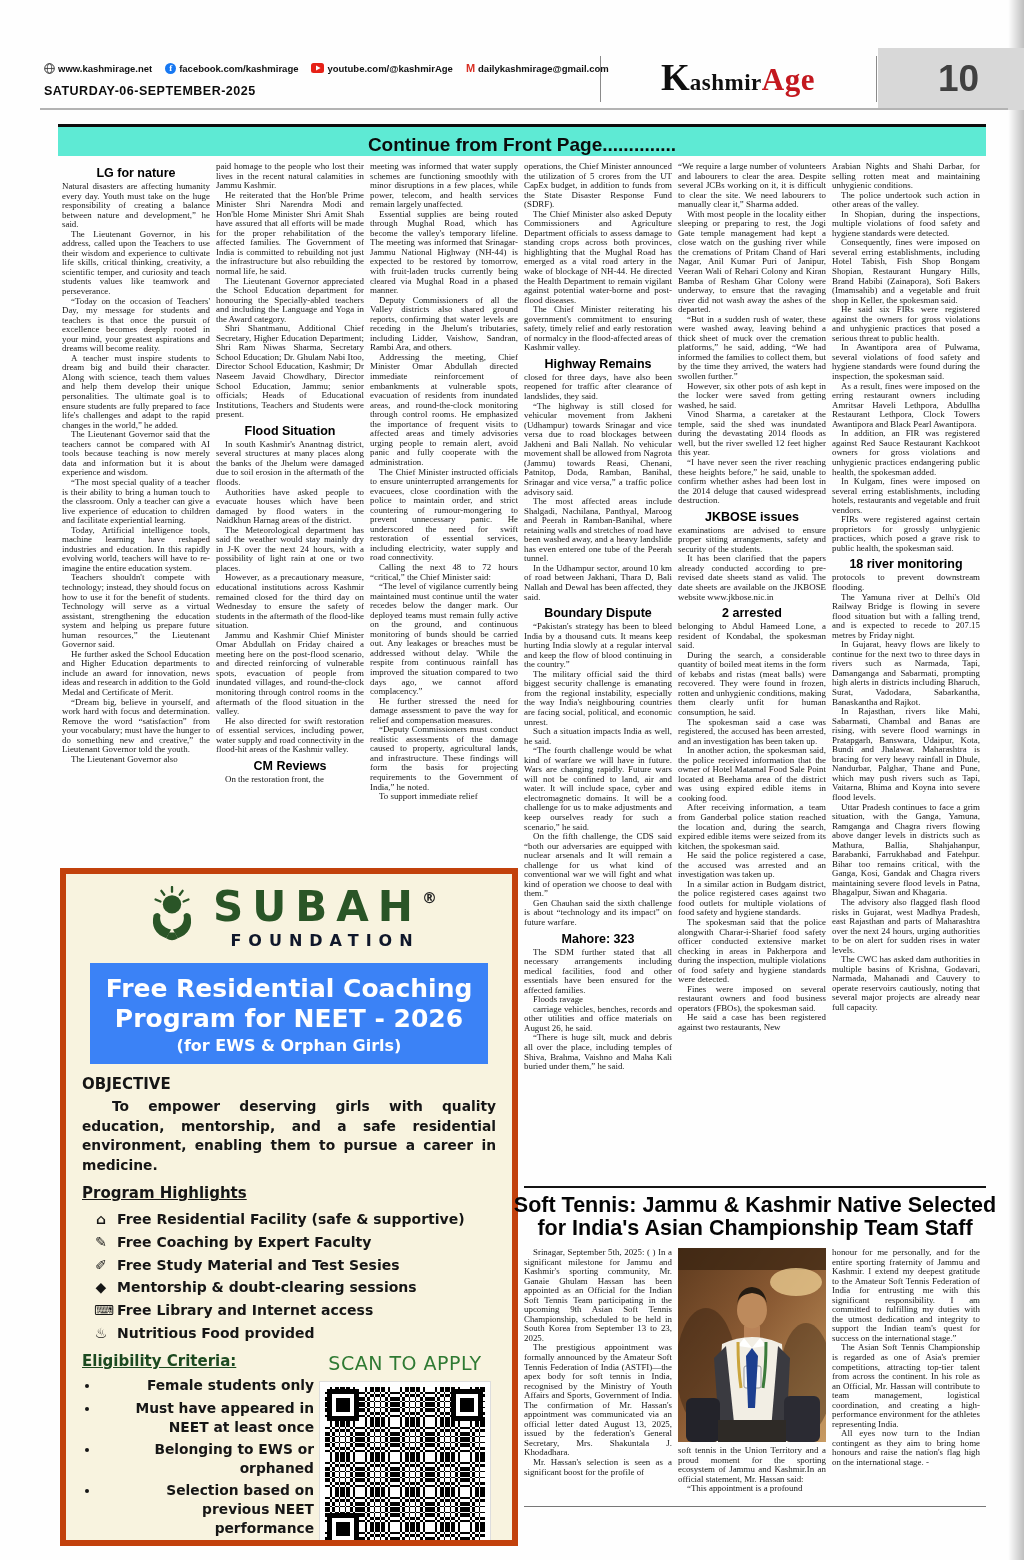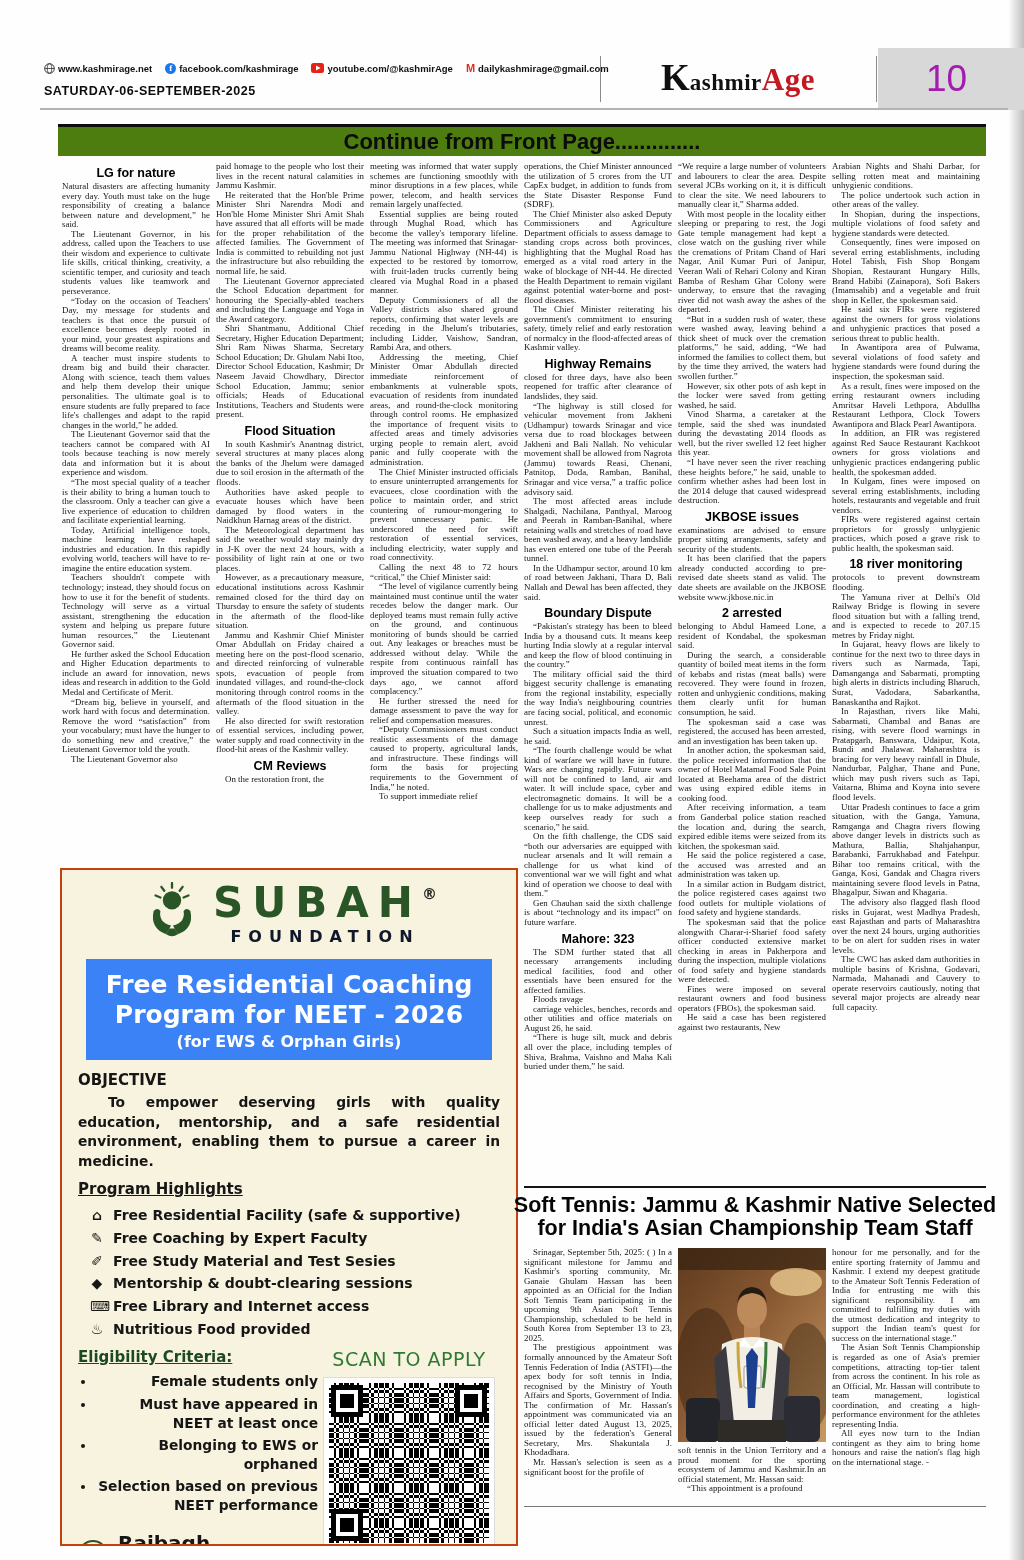--- a/index.html
+++ b/index.html
@@ -18,39 +18,39 @@
   .date-line{position:absolute;left:44px;top:84px;font-family:"Liberation Sans",sans-serif;
         font-weight:700;font-size:12.5px;letter-spacing:.5px;color:#0c0c0c;}
   .vline{position:absolute;top:56px;height:46px;width:1px;background:#8a8a8a;}
   .v1{left:600px}.v2{left:876px}
   .masthead{position:absolute;left:606px;top:56px;width:264px;text-align:center;white-space:nowrap;}
   .mast-cap{font-size:37px;font-weight:600;color:#101010;}
   .mast-rest{font-size:23px;font-weight:600;color:#101010;letter-spacing:.5px;}
   .mast-accent{font-size:31px;font-weight:700;color:#c3181f;letter-spacing:.5px;}
   .corner{position:absolute;left:878px;top:48px;width:146px;height:62px;background:#d8d8d8;
         display:flex;align-items:center;}
-  .pagenum{margin-left:48px;font-family:"Liberation Sans",sans-serif;font-size:37px;font-weight:400;color:#a21caf;}
+  .pagenum{margin-left:60px;font-family:"Liberation Sans",sans-serif;font-size:37px;font-weight:700;color:#404040;}
   .header-rule{position:absolute;left:40px;top:108px;width:968px;height:2px;background:#b3b3b3;}
   
-  .band{position:absolute;left:58px;top:124px;width:928px;height:29px;background:#4d7c0f;
-        border-top:3px solid #0d0d0d;display:flex;align-items:center;justify-content:center;
-        font-family:"Liberation Sans",sans-serif;font-weight:700;font-size:22px;color:#0b0b0b;}
+  .band{position:absolute;left:58px;top:124px;width:928px;height:29px;background:#5eead4;
+        border-top:3px solid #0d0d0d;display:flex;align-items:flex-end;justify-content:center;
+        font-family:"Liberation Sans",sans-serif;font-weight:700;font-size:19px;color:#0b0b0b;}
   
   .col{position:absolute;top:162px;width:148px;overflow:hidden;text-align:justify;
         font-size:8.9px;line-height:9.55px;color:#161616;}
   .c1{left:62px;height:700px}.c2{left:216px;height:700px}.c3{left:370px;height:700px}
   .c4{left:524px;height:1016px}.c5{left:678px;height:1016px}.c6{left:832px;height:1016px}
   .blk{margin:0;}
   .blk.b-p{text-indent:9px;}
   .blk.b-pc{text-indent:0;}
   .blk.b-h{font-family:"Liberation Sans",sans-serif;font-weight:700;font-size:12.5px;line-height:14px;
         text-align:center;text-indent:0;margin:4px 0 2px;color:#000;}
   
   .ad{position:absolute;left:60px;top:868px;width:458px;height:678px;background:#f8f3df;
-        border:2px solid #c2410c;box-sizing:border-box;font-family:"DejaVu Sans",sans-serif;
+        border:6px solid #c2410c;box-sizing:border-box;font-family:"DejaVu Sans",sans-serif;
         color:#161616;overflow:hidden;}
   .ad-logo-row{display:flex;justify-content:center;align-items:flex-start;gap:10px;margin-top:12px;}
   .ad-brand-block{text-align:center;}
   .ad-brand{font-size:42px;font-weight:700;color:#2a5527;letter-spacing:9px;line-height:1;}
   .ad-reg{font-size:15px;vertical-align:18px;color:#222;letter-spacing:0;}
   .ad-brand-sub{font-size:16px;font-weight:700;color:#0f172a;letter-spacing:7px;margin-top:3px;}
   .ad-banner{margin:13px 24px 0;background:#3b82f6;color:#fff;text-align:center;padding:11px 6px 9px;}
   .ad-banner-l1,.ad-banner-l2{font-size:25px;font-weight:700;line-height:1.2;}
   .ad-banner-l3{font-size:16px;font-weight:700;margin-top:2px;}
   .ad-objective-h{margin:11px 16px 0;font-size:15px;font-weight:700;}
@@ -158,21 +158,21 @@
   <div class="col c2">
 
   <div class="blk b-pc">paid homage to the people who lost their lives in the recent natural calamities in Jammu Kashmir.</div>
       <div class="blk b-p">He reiterated that the Hon'ble Prime Minister Shri Narendra Modi and Hon'ble Home Minister Shri Amit Shah have assured that all efforts will be made for the proper rehabilitation of the affected families. The Government of India is committed to rebuilding not just the infrastructure but also rebuilding the normal life, he said.</div>
       <div class="blk b-p">The Lieutenant Governor appreciated the School Education department for honouring the Specially-abled teachers and including the Language and Yoga in the Award category.</div>
       <div class="blk b-p">Shri Shantmanu, Additional Chief Secretary, Higher Education Department; Shri Ram Niwas Sharma, Secretary School Education; Dr. Ghulam Nabi Itoo, Director School Education, Kashmir; Dr Naseem Javaid Chowdhary, Director School Education, Jammu; senior officials; Heads of Educational Institutions, Teachers and Students were present.</div>
       <div class="blk b-h">Flood Situation</div>
       <div class="blk b-p">In south Kashmir's Anantnag district, several structures at many places along the banks of the Jhelum were damaged due to soil erosion in the aftermath of the floods.</div>
       <div class="blk b-p">Authorities have asked people to evacuate houses which have been damaged by flood waters in the Naidkhun Harnag areas of the district.</div>
       <div class="blk b-p">The Meteorological department has said the weather would stay mainly dry in J-K over the next 24 hours, with a possibility of light rain at one or two places.</div>
-      <div class="blk b-p">However, as a precautionary measure, educational institutions across Kashmir remained closed for the third day on Thursday to ensure the safety of students in the aftermath of the flood-like situation.</div>
+      <div class="blk b-p">However, as a precautionary measure, educational institutions across Kashmir remained closed for the third day on Wednesday to ensure the safety of students in the aftermath of the flood-like situation.</div>
       <div class="blk b-p">Jammu and Kashmir Chief Minister Omar Abdullah on Friday chaired a meeting here on the post-flood scenario, and directed reinforcing of vulnerable spots, evacuation of people from inundated villages, and round-the-clock monitoring through control rooms in the aftermath of the flood situation in the valley.</div>
       <div class="blk b-p">He also directed for swift restoration of essential services, including power, water supply and road connectivity in the flood-hit areas of the Kashmir valley.</div>
       <div class="blk b-h">CM Reviews</div>
       <div class="blk b-p">On the restoration front, the</div>
     </div>
   <div class="col c3">
 
   <div class="blk b-pc">meeting was informed that water supply schemes are functioning smoothly with minor disruptions in a few places, while power, telecom, and health services remain largely unaffected.</div>
       <div class="blk b-p">Essential supplies are being routed through Mughal Road, which has become the valley's temporary lifeline. The meeting was informed that Srinagar-Jammu National Highway (NH-44) is expected to be restored by tomorrow, with fruit-laden trucks currently being cleared via Mughal Road in a phased manner.</div>
       <div class="blk b-p">Deputy Commissioners of all the Valley districts also shared ground reports, confirming that water levels are receding in the Jhelum's tributaries, including Lidder, Vaishow, Sandran, Rambi Ara, and others.</div>
@@ -217,21 +217,21 @@
       <div class="blk b-p">“I have never seen the river reaching these heights before,” he said, unable to confirm whether ashes had been lost in the 2014 deluge that caused widespread destruction.</div>
       <div class="blk b-h">JKBOSE issues</div>
       <div class="blk b-pc">examinations are advised to ensure proper sitting arrangements, safety and security of the students.</div>
       <div class="blk b-p">It has been clarified that the papers already conducted according to pre-revised date sheets stand as valid. The date sheets are available on the JKBOSE website www.jkbose.nic.in</div>
       <div class="blk b-h">2 arrested</div>
       <div class="blk b-pc">belonging to Abdul Hameed Lone, a resident of Kondabal, the spokesman said.</div>
       <div class="blk b-p">During the search, a considerable quantity of boiled meat items in the form of kebabs and ristas (meat balls) were recovered. They were found in frozen, rotten and unhygienic conditions, making them clearly unfit for human consumption, he said.</div>
       <div class="blk b-p">The spokesman said a case was registered, the accused has been arrested, and an investigation has been taken up.</div>
       <div class="blk b-p">In another action, the spokesman said, the police received information that the owner of Hotel Matamal Food Sale Point located at Beehama area of the district was using expired edible items in cooking food.</div>
       <div class="blk b-p">After receiving information, a team from Ganderbal police station reached the location and, during the search, expired edible items were seized from its kitchen, the spokesman said.</div>
-      <div class="blk b-p">He said the police registered a case, the accused was arrested and an administration was taken up.</div>
+      <div class="blk b-p">He said the police registered a case, the accused was arrested and an investigation was taken up.</div>
       <div class="blk b-p">In a similar action in Budgam district, the police registered cases against two food outlets for multiple violations of food safety and hygiene standards.</div>
       <div class="blk b-p">The spokesman said that the police alongwith Charar-i-Sharief food safety officer conducted extensive market checking in areas in Pakherpora and during the inspection, multiple violations of food safety and hygiene standards were detected.</div>
       <div class="blk b-p">Fines were imposed on several restaurant owners and food business operators (FBOs), the spokesman said.</div>
       <div class="blk b-p">He said a case has been registered against two restaurants, New</div>
     </div>
   <div class="col c6">
 
   <div class="blk b-pc">Arabian Nights and Shahi Darbar, for selling rotten meat and maintaining unhygienic conditions.</div>
       <div class="blk b-p">The police undertook such action in other areas of the valley.</div>
       <div class="blk b-p">In Shopian, during the inspections, multiple violations of food safety and hygiene standards were detected.</div>

